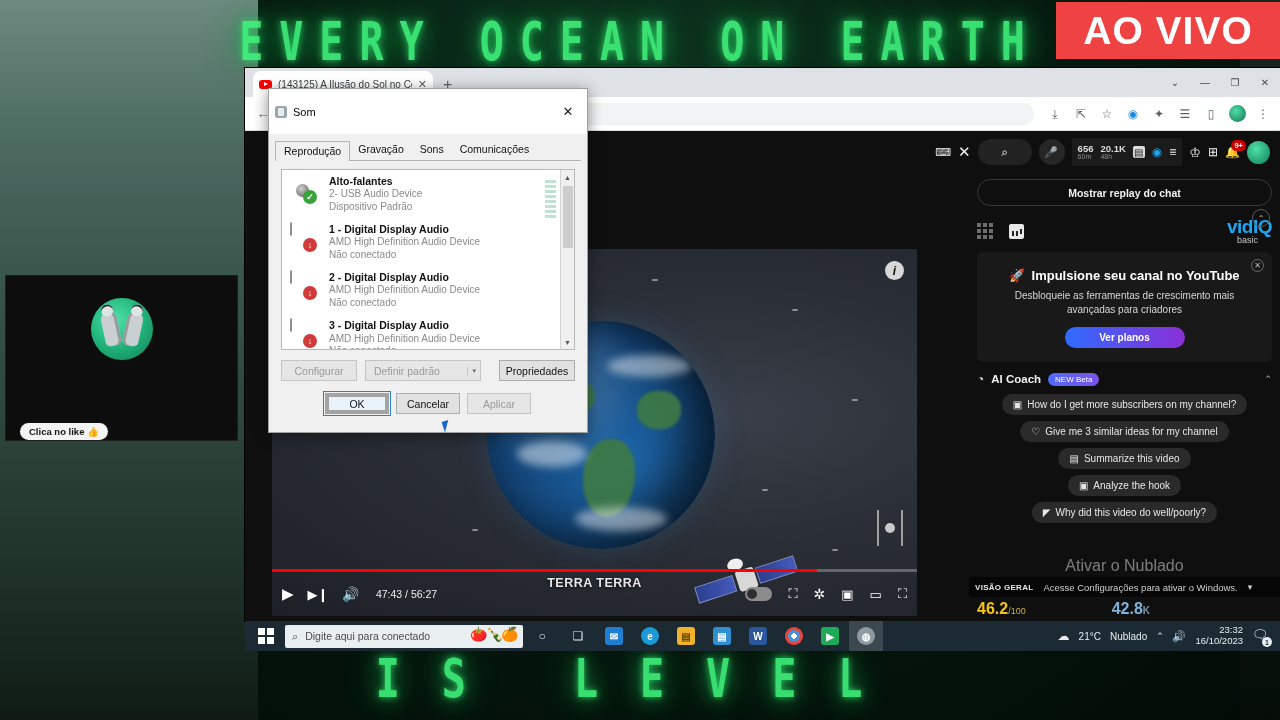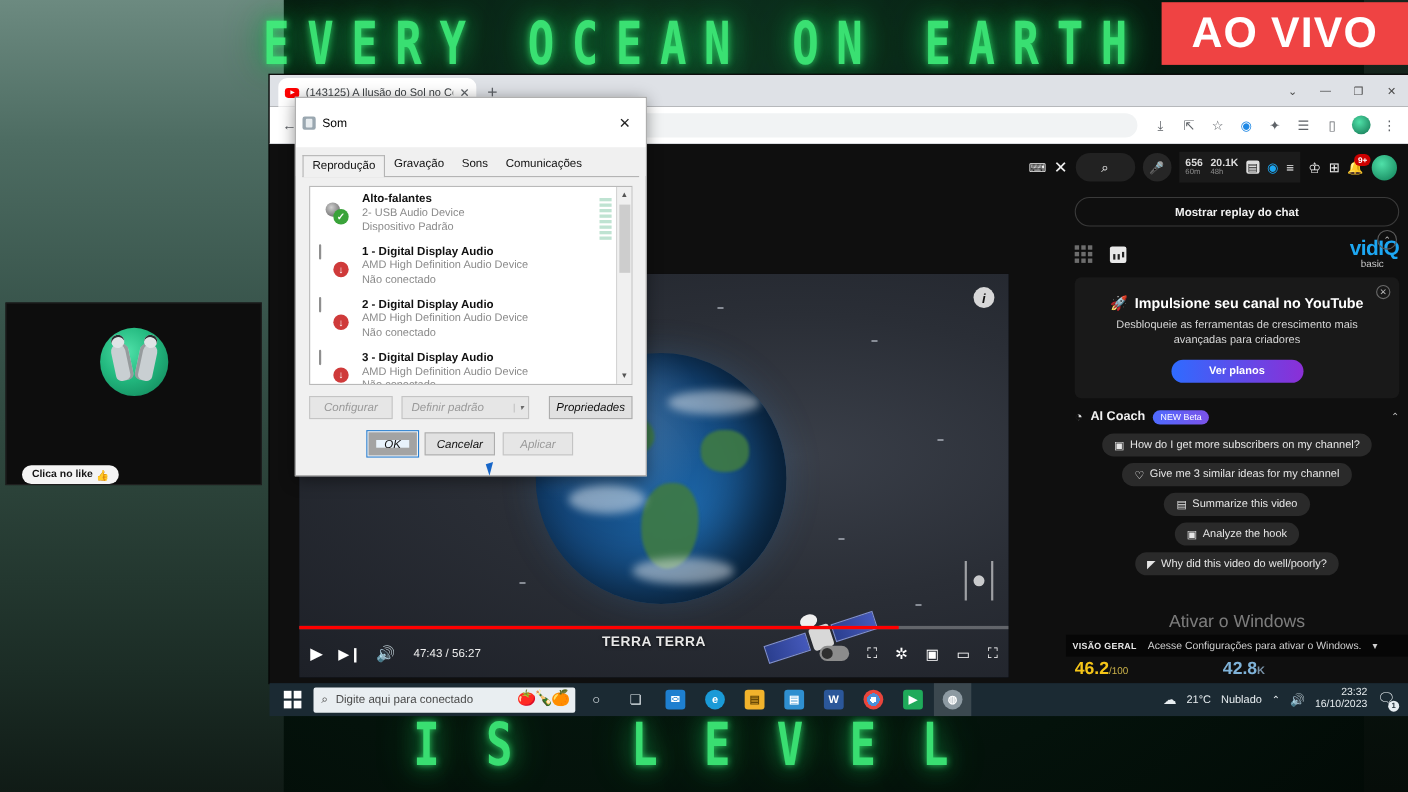--- a/index.html
+++ b/index.html
@@ -299,29 +299,29 @@
   .dev-d { font-size: 10px; color:#8a8a8a; }
   .dev-s { font-size: 10px; color:#8a8a8a; }
   #meter { position:absolute; right: 18px; top: 10px; width: 11px; display:flex; flex-direction:column; gap:2px;}
   #meter i { height: 3px; background:#bfe3d2; display:block;}
   #devscroll { position:absolute; right:0; top:0; width: 14px; height:100%; background:#f0f0f0; border-left:1px solid #d4d4d4;}
   #devscroll .arw { height:14px; display:flex;align-items:center;justify-content:center;font-size:7px;color:#555;}
   #devthumb { position:absolute; left:2px; top: 16px; width:10px; height: 62px; background:#cdcdcd; }
   #som-btnrow { display:flex; align-items:center; gap: 8px; padding: 10px 12px 0; }
   .wbtn {
     height: 21px; border:1px solid #adadad; background:#e1e1e1; font-size:10.5px; color:#111;
-    display:flex; align-items:center; justify-content:center; padding: 0 8px; font-style: italic;
+    display:flex; align-items:center; justify-content:center; padding: 0 8px;
   }
   .wbtn.disabled { color:#9a9a9a; background:#e6e6e6; border-color:#c4c4c4;}
   #btn-config { width: 76px; }
   #btn-default { width: 116px; justify-content: space-between; padding-right: 4px;}
   #btn-default .cav { font-size: 7px; color:#6a6a6a; border-left:1px solid #c4c4c4; padding-left:4px;}
   #btn-prop { width: 76px; margin-left: auto; }
   #som-footer { display:flex; gap: 7px; justify-content:center; padding: 12px 12px 0; }
-  #btn-ok { width: 44px; border:7px solid #a3a3a3; background:#e8f2fb; outline: 1px solid #2a7fd0; outline-offset: 1px;}
+  #btn-ok { width: 64px; border:4px solid #a3a3a3; background:#e8f2fb; outline: 1px solid #2a7fd0; outline-offset: 1px;}
   #btn-cancel { width: 64px; }
   #btn-apply { width: 64px; }
   #cursor {
     position:absolute; left: 443px; top: 420px; width: 0; height:0;
     border-left: 7px solid #1766c8; border-bottom: 11px solid transparent; border-right: 5px solid transparent;
     transform: rotate(-18deg);
   }
 
   
   #taskbar {
@@ -543,21 +543,21 @@
       <div class="suggest">
         <span>▣</span>
         <span>Analyze the hook</span>
       </div>
       <div class="suggest">
         <span>◤</span>
         <span>Why did this video do well/poorly?</span>
       </div>
 
       <div id="watermark-act">
-        <div id="wm1">Ativar o Windows</div>
+        <div id="wm1">Ativar o Nublado</div>
       </div>
 
       <div id="overview-row">
         <span id="ov-tag">VISÃO GERAL</span>
         <span id="ov-note">Acesse Configurações para ativar o Windows.</span>
         <span style="color:#cfcfcf;font-size:9px">▾</span>
       </div>
 
       <div id="scores">
         <span id="score1"><span>46.2</span><small>/100</small></span>

